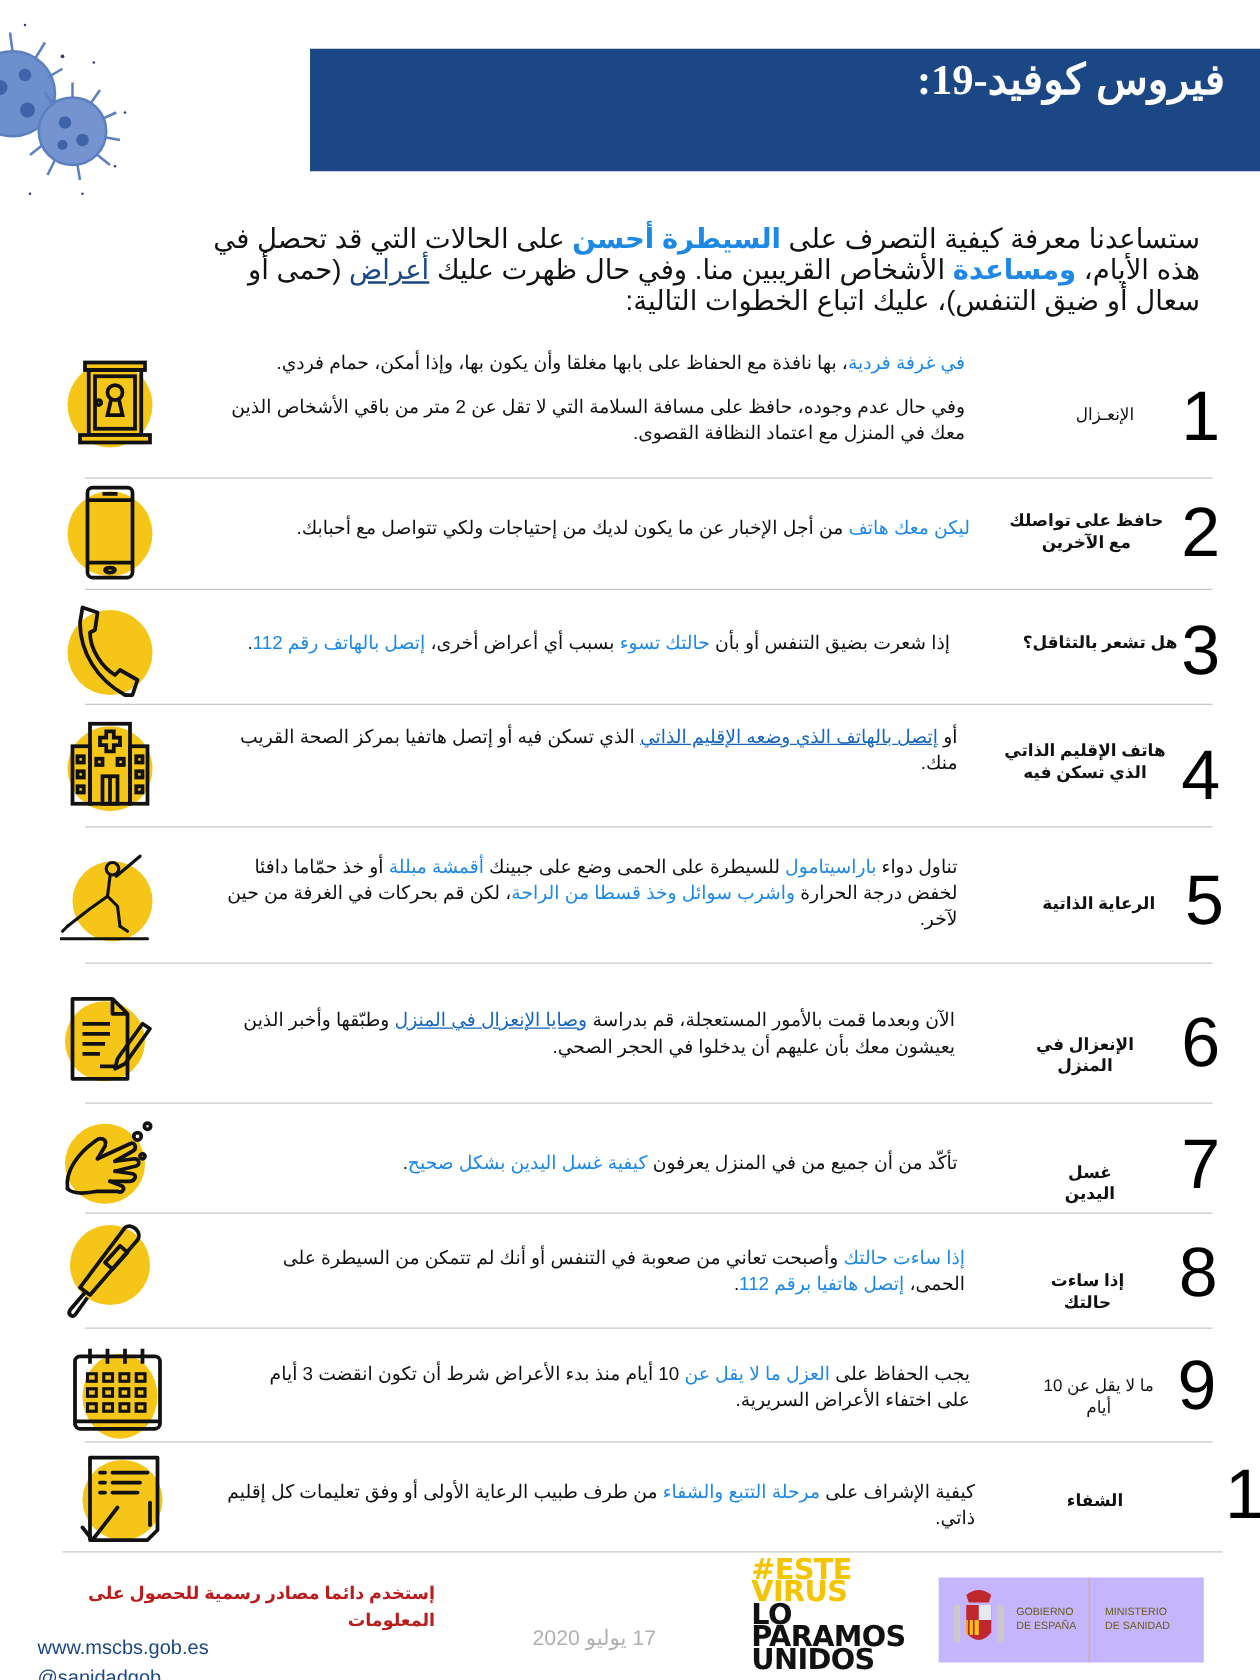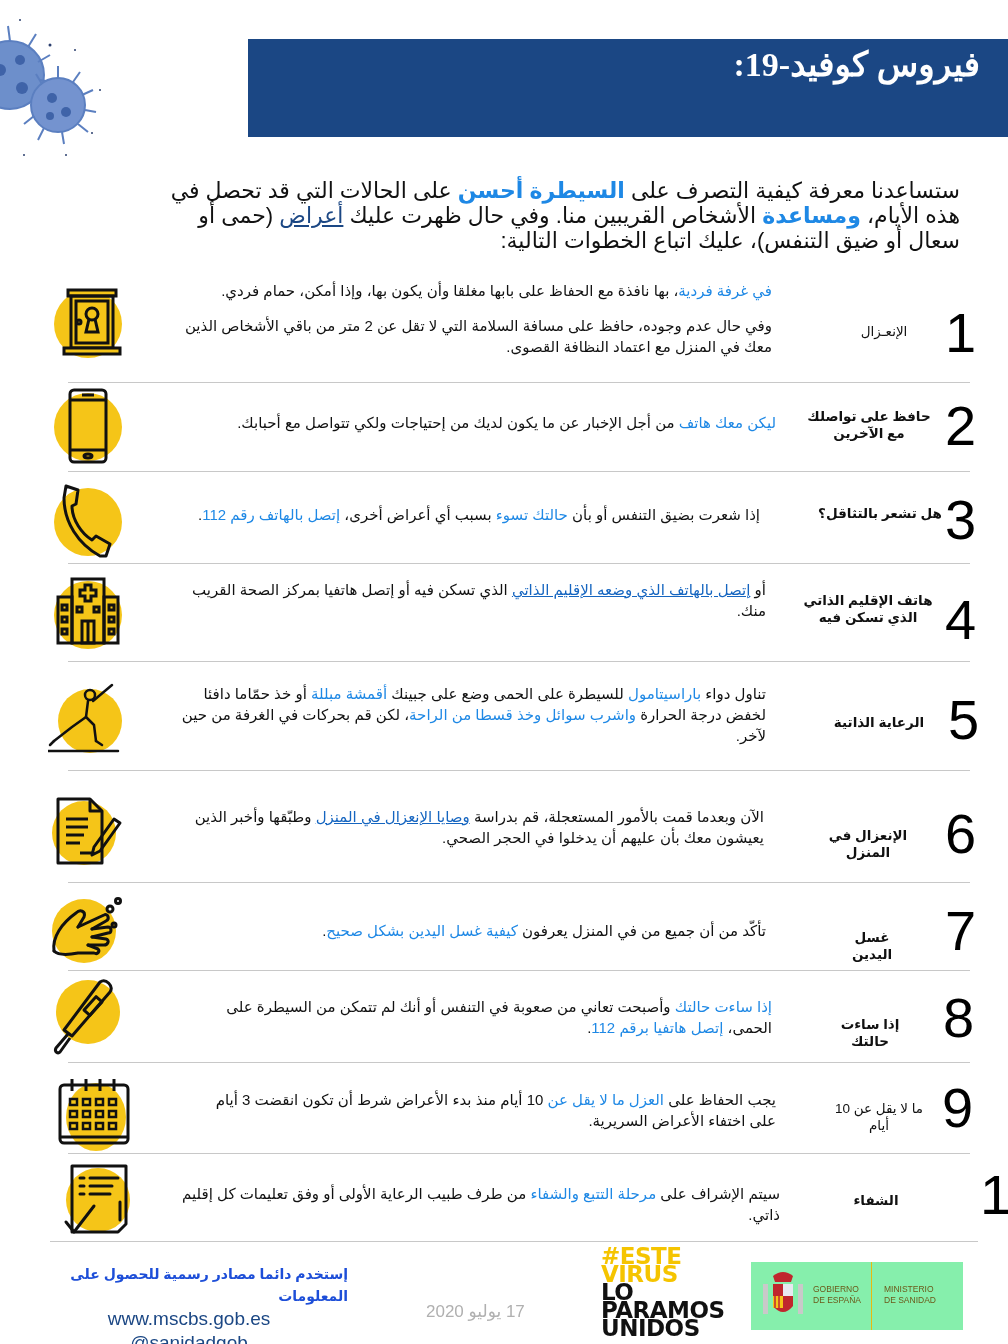--- a/index.html
+++ b/index.html
@@ -22,27 +22,27 @@
   .ul { text-decoration: underline; color: #1565c0; }
   .ul-dark { text-decoration: underline; color: #1b4784; }
   .sep { position: absolute; left: 68px; width: 902px; height: 1px; background: #c8c8c8; }
   .num { position: absolute; font-size: 56px; line-height: 56px; color: #000; font-family: "Liberation Sans", sans-serif; }
   .label { position: absolute; direction: rtl; text-align: center; font-size: 13.5px; font-weight: bold; line-height: 17px; color: #111; }
   .label.normal { font-weight: normal; }
   .desc { position: absolute; direction: rtl; text-align: right; font-size: 15px; line-height: 21px; color: #111; }
   .icon { position: absolute; width: 80px; height: 80px; }
   .footer-sep { position: absolute; left: 50px; top: 1241px; width: 928px; height: 1px; background: #c8c8c8; }
   .footer-left { position: absolute; left: 30px; top: 1263px; width: 318px; direction: rtl; text-align: right; }
-  .footer-left .f1 { font-size: 14px; font-weight: bold; color: #1d4ed8; line-height: 22px; }
-  .footer-left .f2 { font-size: 19px; color: #1b4784; line-height: 24px; direction: ltr; text-align: center; }
+  .footer-left .f1 { font-size: 14px; font-weight: bold; color: #b91c1c; line-height: 22px; }
+  .footer-left .f2 { font-size: 16px; color: #1b4784; line-height: 24px; direction: ltr; text-align: left; }
   .date { position: absolute; left: 426px; top: 1301px; font-size: 17px; color: #b0b0b0; direction: rtl; }
   .este { position: absolute; left: 601px; top: 1247px; width: 140px; font-family: "DejaVu Sans", sans-serif; font-weight: 900; font-size: 23px; line-height: 18px; letter-spacing: -0.5px; }
   .este .y { color: #f5c400; }
   .este .k { color: #111; }
-  .gov { position: absolute; left: 751px; top: 1262px; width: 212px; height: 68px; background: #86efac; }
+  .gov { position: absolute; left: 751px; top: 1262px; width: 212px; height: 68px; background: #c4b5fd; }
   .gov .shield { position: absolute; left: 10px; top: 8px; width: 44px; height: 52px; }
   .gov .g1 { position: absolute; left: 62px; top: 22px; font-size: 8.5px; line-height: 11px; color: #6b5a1a; }
   .gov .vline { position: absolute; left: 120px; top: 0; width: 1px; height: 68px; background: #e9b90f; }
   .gov .g2 { position: absolute; left: 133px; top: 22px; font-size: 8.5px; line-height: 11px; color: #6b5a1a; }
 </style>
 </head>
 <body>
 
 <svg class="virus" viewBox="0 0 110 160">
   <g fill="#5b7fc0" stroke="#5b7fc0" stroke-width="2">
@@ -278,21 +278,21 @@
     <line x1="20" y1="18" x2="24" y2="18"></line>
         <line x1="30" y1="18" x2="58" y2="18"></line>
         <line x1="20" y1="26" x2="24" y2="26"></line>
         <line x1="30" y1="26" x2="52" y2="26"></line>
         <line x1="20" y1="34" x2="24" y2="34"></line>
         <line x1="30" y1="34" x2="50" y2="34"></line>
     <path d="M6 62 L14 72 L34 46"></path>
         <line x1="60" y1="42" x2="60" y2="60"></line>
       </g>
   </svg>
-  <div class="desc" style="left:170px;top:1183px;width:610px;"><span>سيتم الإشراف على </span><span class="blue">مرحلة التتبع والشفاء</span><span> من طرف طبيب الرعاية الأولى أو وفق تعليمات كل إقليم ذاتي.</span></div>
+  <div class="desc" style="left:170px;top:1183px;width:610px;"><span>كيفية الإشراف على </span><span class="blue">مرحلة التتبع والشفاء</span><span> من طرف طبيب الرعاية الأولى أو وفق تعليمات كل إقليم ذاتي.</span></div>
   <div class="label" style="left:846px;top:1192px;width:60px;">الشفاء</div>
   <div class="num" style="left:936px;top:1167px;margin-left:44px;">10</div>
 </div>
 
 <div class="footer-sep"></div>
 <div class="footer-left">
   <div class="f1">إستخدم دائما مصادر رسمية للحصول على المعلومات</div>
   <div class="f2">www.mscbs.gob.es</div>
   <div class="f2">@sanidadgob</div>
 </div>

